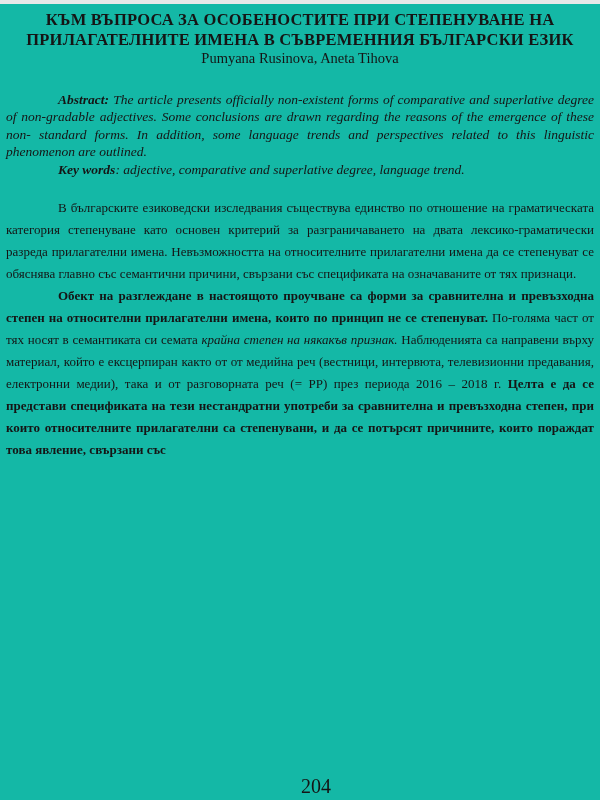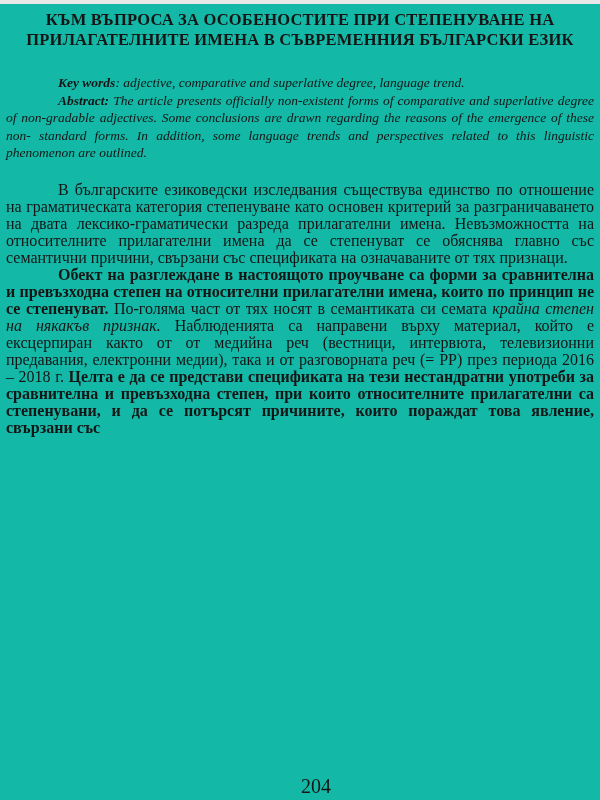--- a/index.html
+++ b/index.html
@@ -54,22 +54,22 @@
     padding: 0 2px;
   }
   .abstract p {
     margin: 0;
     text-indent: 52px;
   }
   .bi {
     font-weight: bold;
   }
   .body-text {
-    font-size: 16px;
-    line-height: 17px;
+    font-size: 13px;
+    line-height: 22px;
     text-align: justify;
     padding: 0 2px;
   }
   .body-text p {
     margin: 0;
     text-indent: 52px;
   }
   .body-text p.first {
     margin-top: 19px;
   }
@@ -86,24 +86,25 @@
 </style>
 </head>
 <body>
 
 <div class="page">
 
   <h1 class="title-bg">КЪМ ВЪПРОСА ЗА ОСОБЕНОСТИТЕ ПРИ СТЕПЕНУВАНЕ НА ПРИЛАГАТЕЛНИТЕ ИМЕНА В СЪВРЕМЕННИЯ БЪЛГАРСКИ ЕЗИК</h1>
 
 
 
+  <div class="authors-en">Pumyana Rusinova, Aneta Tihova</div>
 
   <div class="abstract">
+    <p><span class="bi">Abstract:</span><span> The article presents officially non-existent forms of comparative and superlative degree of non-gradable adjectives. Some conclusions are drawn regarding the reasons of the emergence of these non- standard forms. In addition, some language trends and perspectives related to this linguistic phenomenon are outlined.</span></p>
     <p><span class="bi">Key words</span><span>: adjective, comparative and superlative degree, language trend.</span></p>
-    <p><span class="bi">Abstract:</span><span> The article presents officially non-existent forms of comparative and superlative degree of non-gradable adjectives. Some conclusions are drawn regarding the reasons of the emergence of these non- standard forms. In addition, some language trends and perspectives related to this linguistic phenomenon are outlined.</span></p>
   </div>
 
   <div class="body-text">
     <p class="first">В българските езиковедски изследвания съществува единство по отношение на граматическата категория степенуване като основен критерий за разграничаването на двата лексико-граматически разреда прилагателни имена. Невъзможността на относителните прилагателни имена да се степенуват се обяснява главно със семантични причини, свързани със спецификата на означаваните от тях признаци.</p>
     <p><span class="seg-bold">Обект на разглеждане в настоящото проучване са форми за сравнителна и превъзходна степен на относителни прилагателни имена, които по принцип не се степенуват.</span><span> По-голяма част от тях носят в семантиката си семата </span><span class="seg-italic">крайна степен на някакъв признак.</span><span> Наблюденията са направени върху материал, който е ексцерпиран както от от медийна реч (вестници, интервюта, телевизионни предавания, електронни медии), така и от разговорната реч (= РР) през периода 2016 – 2018 г. </span><span class="seg-bold">Целта е да се представи спецификата на тези нестандратни употреби за сравнителна и превъзходна степен, при които относителните прилагателни са степенувани, и да се потърсят причините, които пораждат това явление, свързани със</span></p>
   </div>
 
   <div class="page-footer">204</div>
 
 </div>

